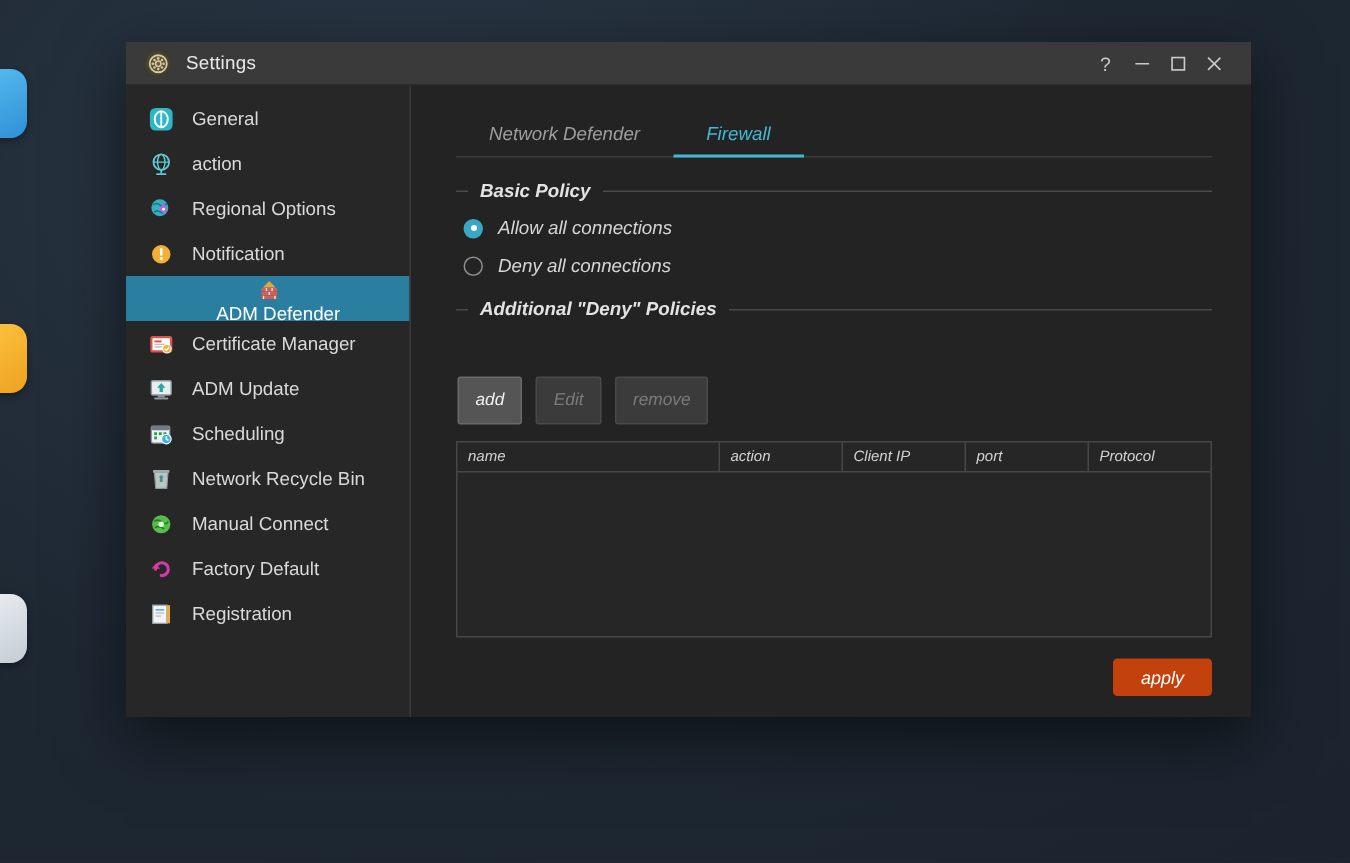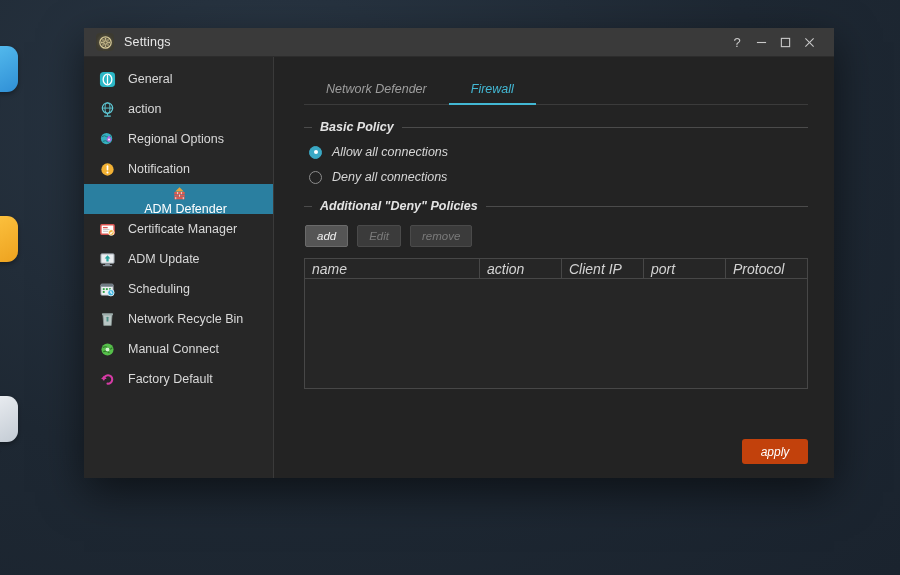--- a/index.html
+++ b/index.html
@@ -139,36 +139,37 @@
     display: flex; align-items: center; justify-content: center;
   }
   .radio.checked { background: #3aa8c4; border-color: #3aa8c4; }
   .radio.checked::after {
     content: ""; width: 4px; height: 4px; border-radius: 50%; background: #ffffff;
   }
   .radio-label { color: #d5d5d5; font-size: 12.5px; }
 
   .btn-row { display: flex; gap: 9px; margin-top: 12px; padding-left: 1px; }
   .btn {
-    min-width: 38px; height: 22px; padding: 0 11px;
+    min-width: 38px; height: 32px; padding: 0 11px;
     border: 1px solid #555; border-radius: 2px;
     font-size: 11.5px; display: flex; align-items: center; justify-content: center;
     cursor: default;
+    margin-top: 26px;
   }
   .btn.enabled { background: #555555; color: #f0f0f0; border-color: #6a6a6a; }
   .btn.disabled { background: #3b3b3b; color: #7b7b7b; border-color: #4a4a4a; }
 
   .table {
     margin-top: 11px; border: 1px solid #474747;
     background: #262626; height: 131px;
     display: flex; flex-direction: column;
   }
   .thead { display: flex; border-bottom: 1px solid #474747; height: 20px; }
   .th {
-    font-size: 14px; color: #d3d3d3;
+    font-size: 10px; color: #d3d3d3;
     display: flex; align-items: center; padding-left: 7px;
     border-right: 1px solid #474747;
   }
   .th:last-child { border-right: none; }
   .tbody { flex: 1; }
 
   .footer { margin-top: auto; padding-bottom: 14px; display: flex; justify-content: flex-end; }
   .apply-btn {
     width: 66px; height: 25px; border-radius: 3px;
     background: #c2410c; color: #ffffff; font-size: 12px;
@@ -372,20 +373,32 @@
       <div class="side-item">
         <span class="side-icon">
           <svg width="17" height="17" viewBox="0 0 18 18">
             <path d="M5 9 a4.5 4.5 0 1 1 4 4.4" fill="none" stroke="#d63ba5" stroke-width="2.2" stroke-linecap="round"></path>
             <path d="M2.2 8.4 L5.2 5 L8.2 8.6 Z" fill="#d63ba5"></path>
           </svg>
         </span>
         <span class="side-label">Factory Default</span>
       </div>
 
+      <div class="side-item">
+        <span class="side-icon">
+          <svg width="17" height="17" viewBox="0 0 18 18">
+            <rect x="3" y="2.6" width="10" height="12.8" fill="#f2f5f8" stroke="#9aa4ac" stroke-width="0.9"></rect>
+            <rect x="13" y="2.6" width="2.2" height="12.8" fill="#f0a93a"></rect>
+            <rect x="5" y="5.4" width="6" height="1" fill="#5b9bd5"></rect>
+            <rect x="5" y="7.6" width="6" height="1" fill="#b9c4cd"></rect>
+            <rect x="5" y="9.8" width="4" height="1" fill="#b9c4cd"></rect>
+          </svg>
+        </span>
+        <span class="side-label">Registration</span>
+      </div>
 
     </div>
 
     <div class="content">
 
       <div class="tabs">
         <div class="tab">Network Defender</div>
         <div class="tab active">Firewall</div>
       </div>
 

